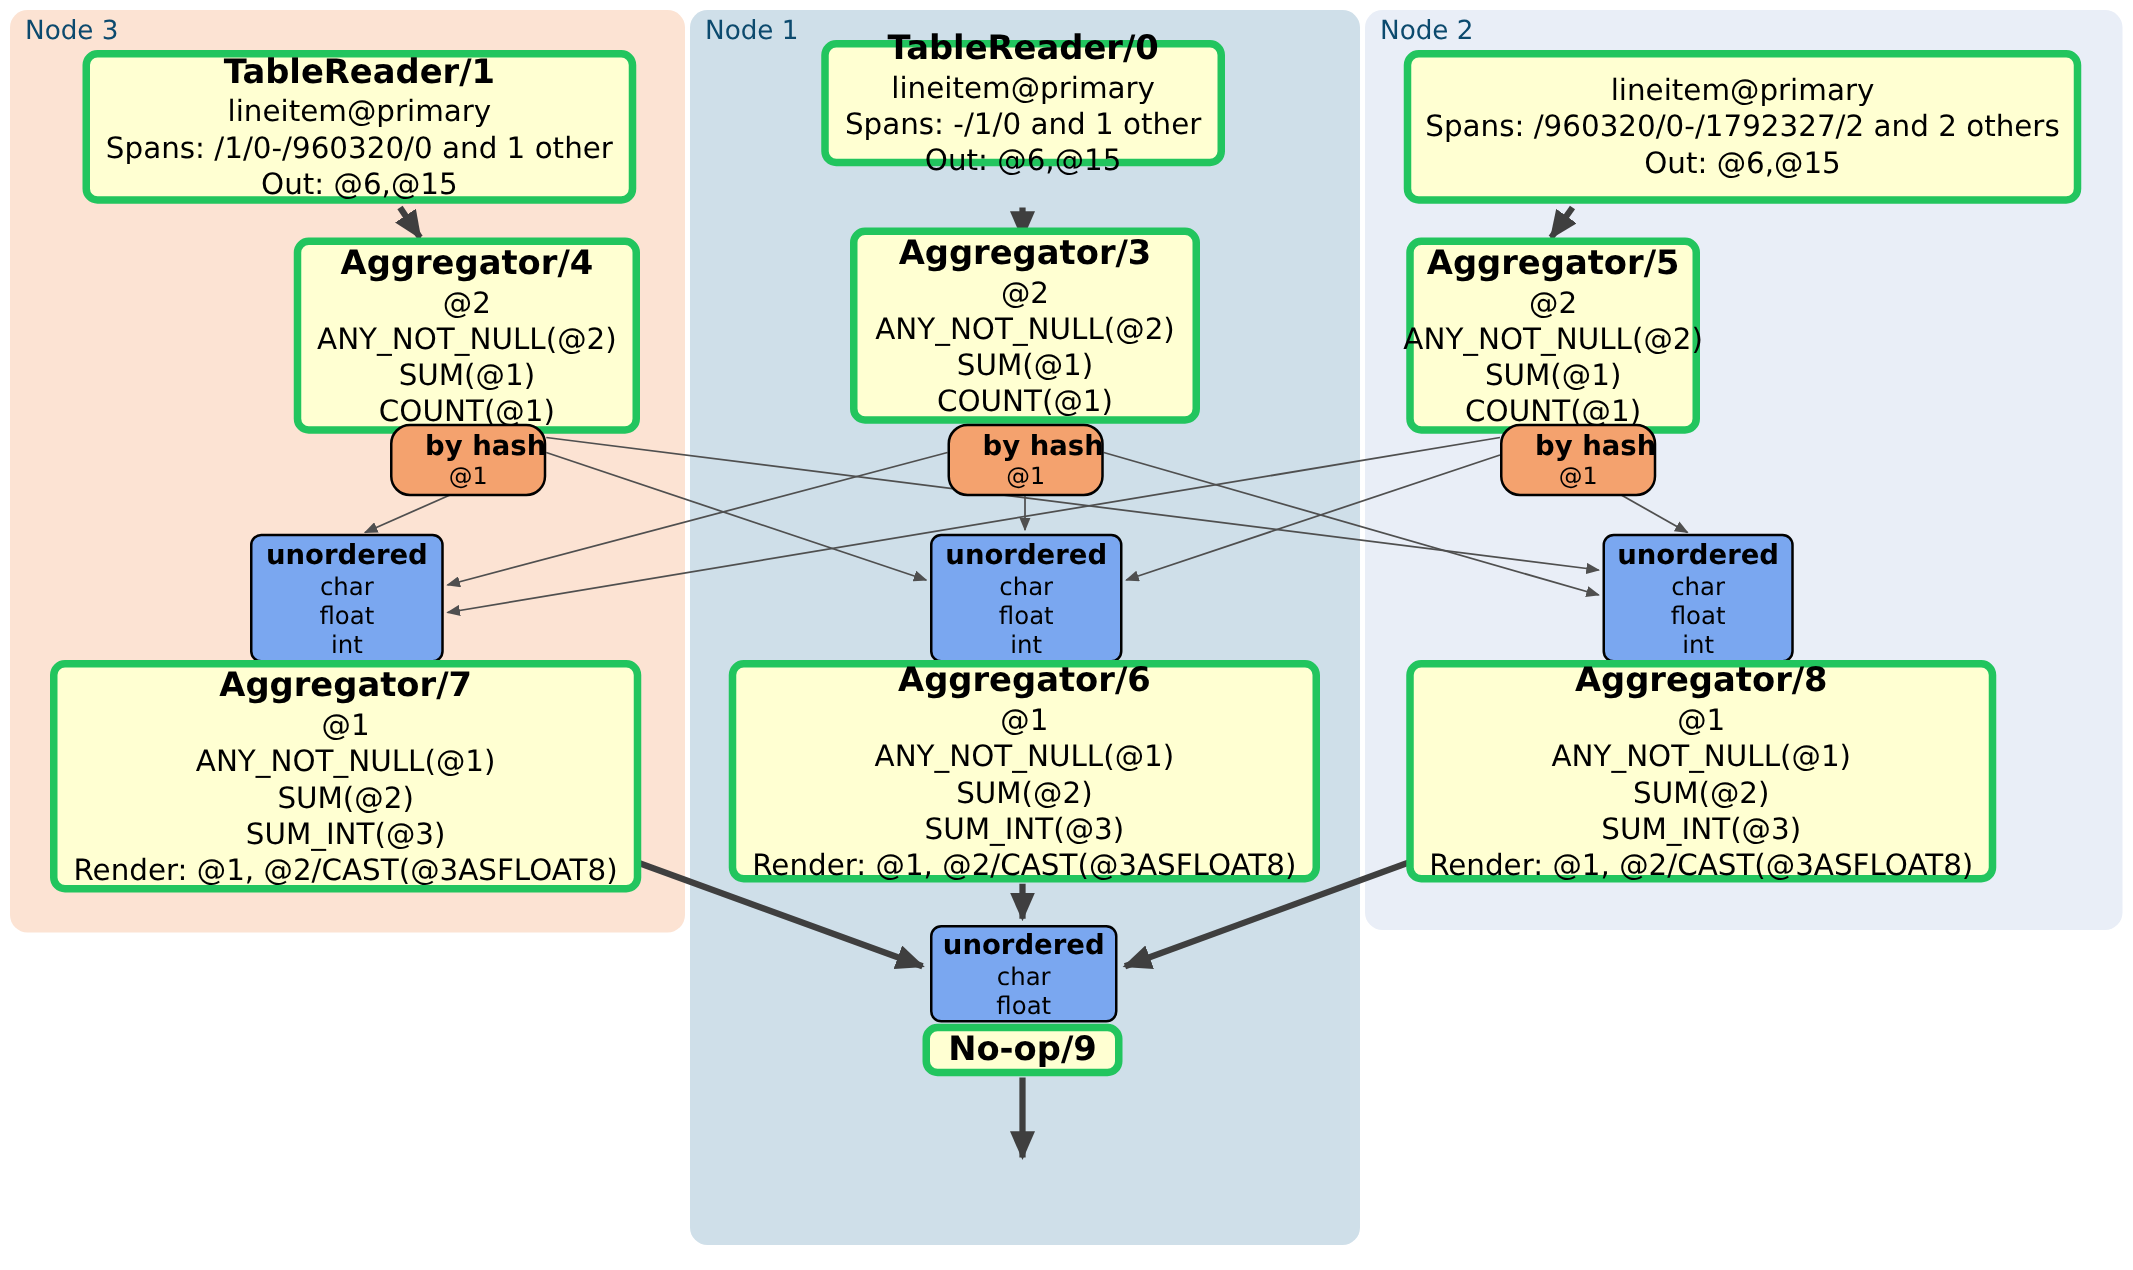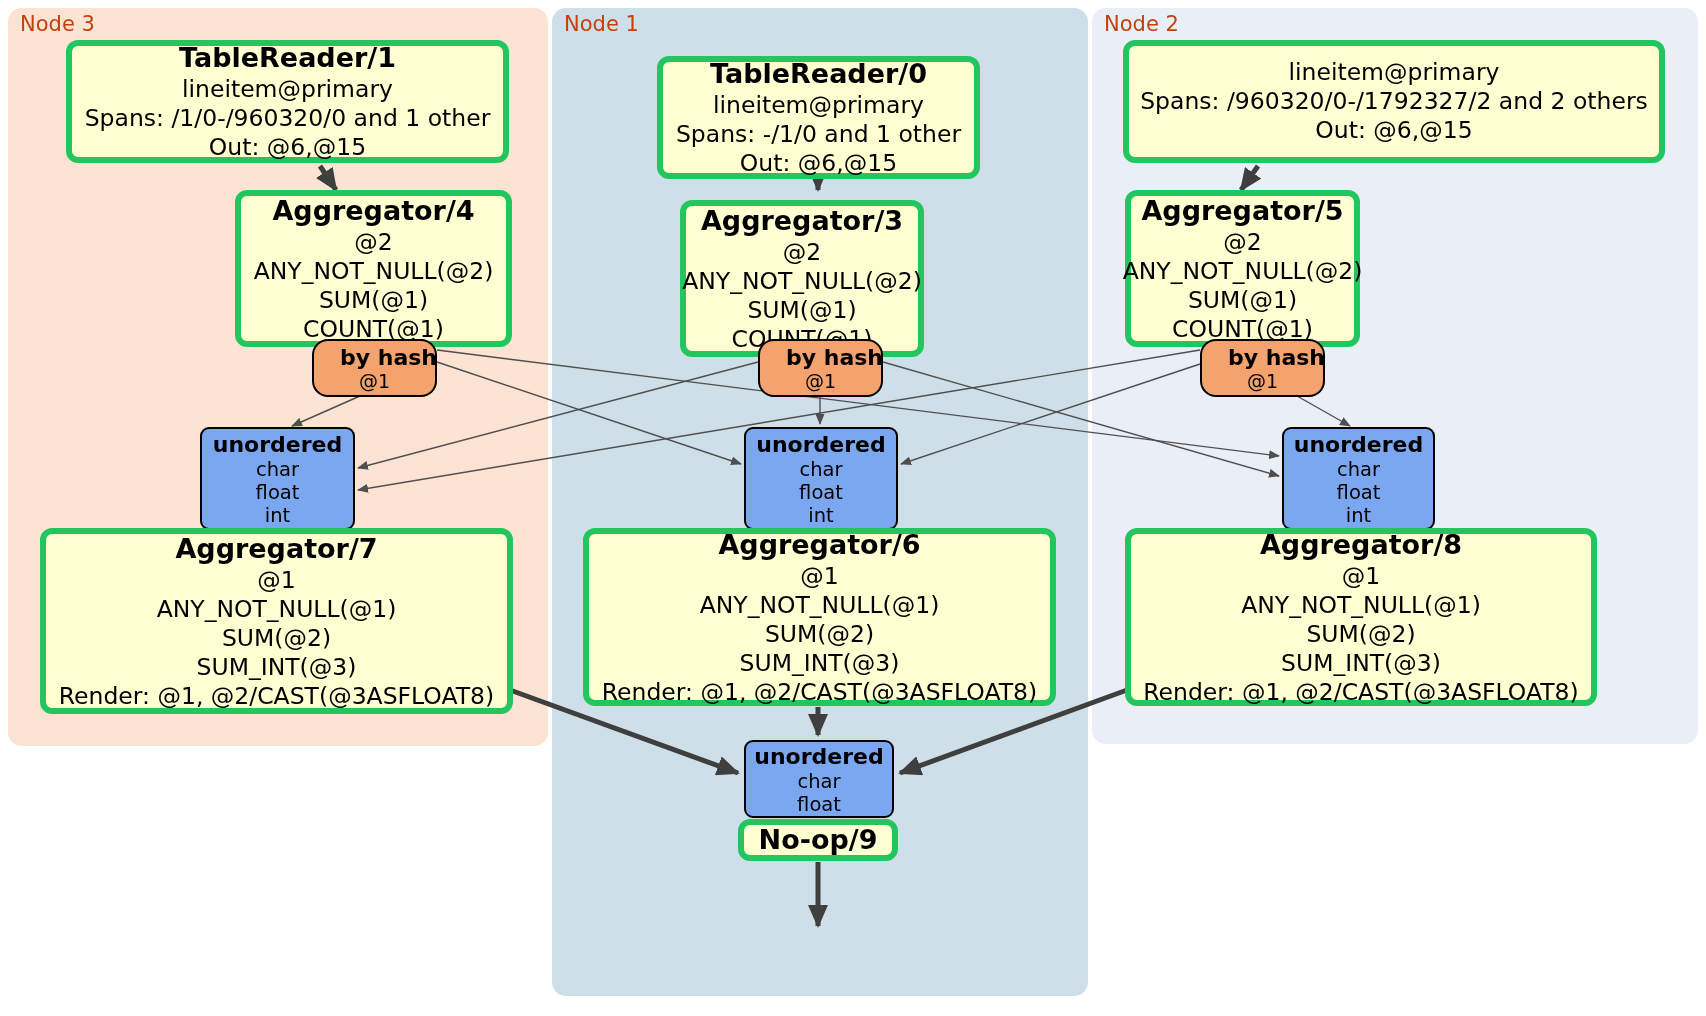--- a/index.html
+++ b/index.html
@@ -5,21 +5,21 @@
   html,body{margin:0;padding:0;background:#ffffff;}
   .canvas{
     position:relative;width:1706px;height:1016px;background:#ffffff;overflow:hidden;
     font-family:"DejaVu Sans","Liberation Sans",sans-serif;color:#000;
   }
   .region{position:absolute;border-radius:14px;}
   .region-node3{background:var(--node-region-3,#fce3d3);}
   .region-node1{background:var(--node-region-1,#cfdfe9);}
   .region-node2{background:var(--node-region-2,#e9eef7);}
   .region-label{
-    position:absolute;font-size:21px;line-height:24px;color:#c2410c;
+    position:absolute;font-size:21px;line-height:24px;color:#0c4a6e;
   }
   svg.edges{position:absolute;left:0;top:0;z-index:1;}
   .pnode{
     position:absolute;z-index:2;box-sizing:border-box;
     display:flex;flex-direction:column;justify-content:center;align-items:center;
     text-align:center;white-space:nowrap;
   }
   .pbox{
     background:var(--processor-fill,#ffffd2);
     border:6px solid #22c55e;border-radius:12px;
@@ -108,27 +108,27 @@
   </div>
   <div class="pnode pbox" style="left:40px;top:528px;width:473px;height:186px">
     <div class="title">Aggregator/7</div>
     <div class="ln">@1</div>
     <div class="ln">ANY_NOT_NULL(@1)</div>
     <div class="ln">SUM(@2)</div>
     <div class="ln">SUM_INT(@3)</div>
     <div class="ln">Render: @1, @2/CAST(@3ASFLOAT8)</div>
   </div>
 
-  <div class="pnode pbox" style="left:657px;top:56px;width:323px;height:123px">
+  <div class="pnode pbox" style="left:657px;top:32px;width:323px;height:101px">
     <div class="title">TableReader/0</div>
     <div class="ln">lineitem@primary</div>
     <div class="ln">Spans: -/1/0 and 1 other</div>
     <div class="ln">Out: @6,@15</div>
   </div>
-  <div class="pnode pbox" style="left:680px;top:200px;width:244px;height:157px">
+  <div class="pnode pbox" style="left:680px;top:182px;width:280px;height:157px">
     <div class="title">Aggregator/3</div>
     <div class="ln">@2</div>
     <div class="ln">ANY_NOT_NULL(@2)</div>
     <div class="ln">SUM(@1)</div>
     <div class="ln">COUNT(@1)</div>
   </div>
   <div class="pnode router" style="left:758px;top:339px;width:125px;height:58px">
     <div class="title">by hash</div>
     <div class="ln">@1</div>
   </div>

